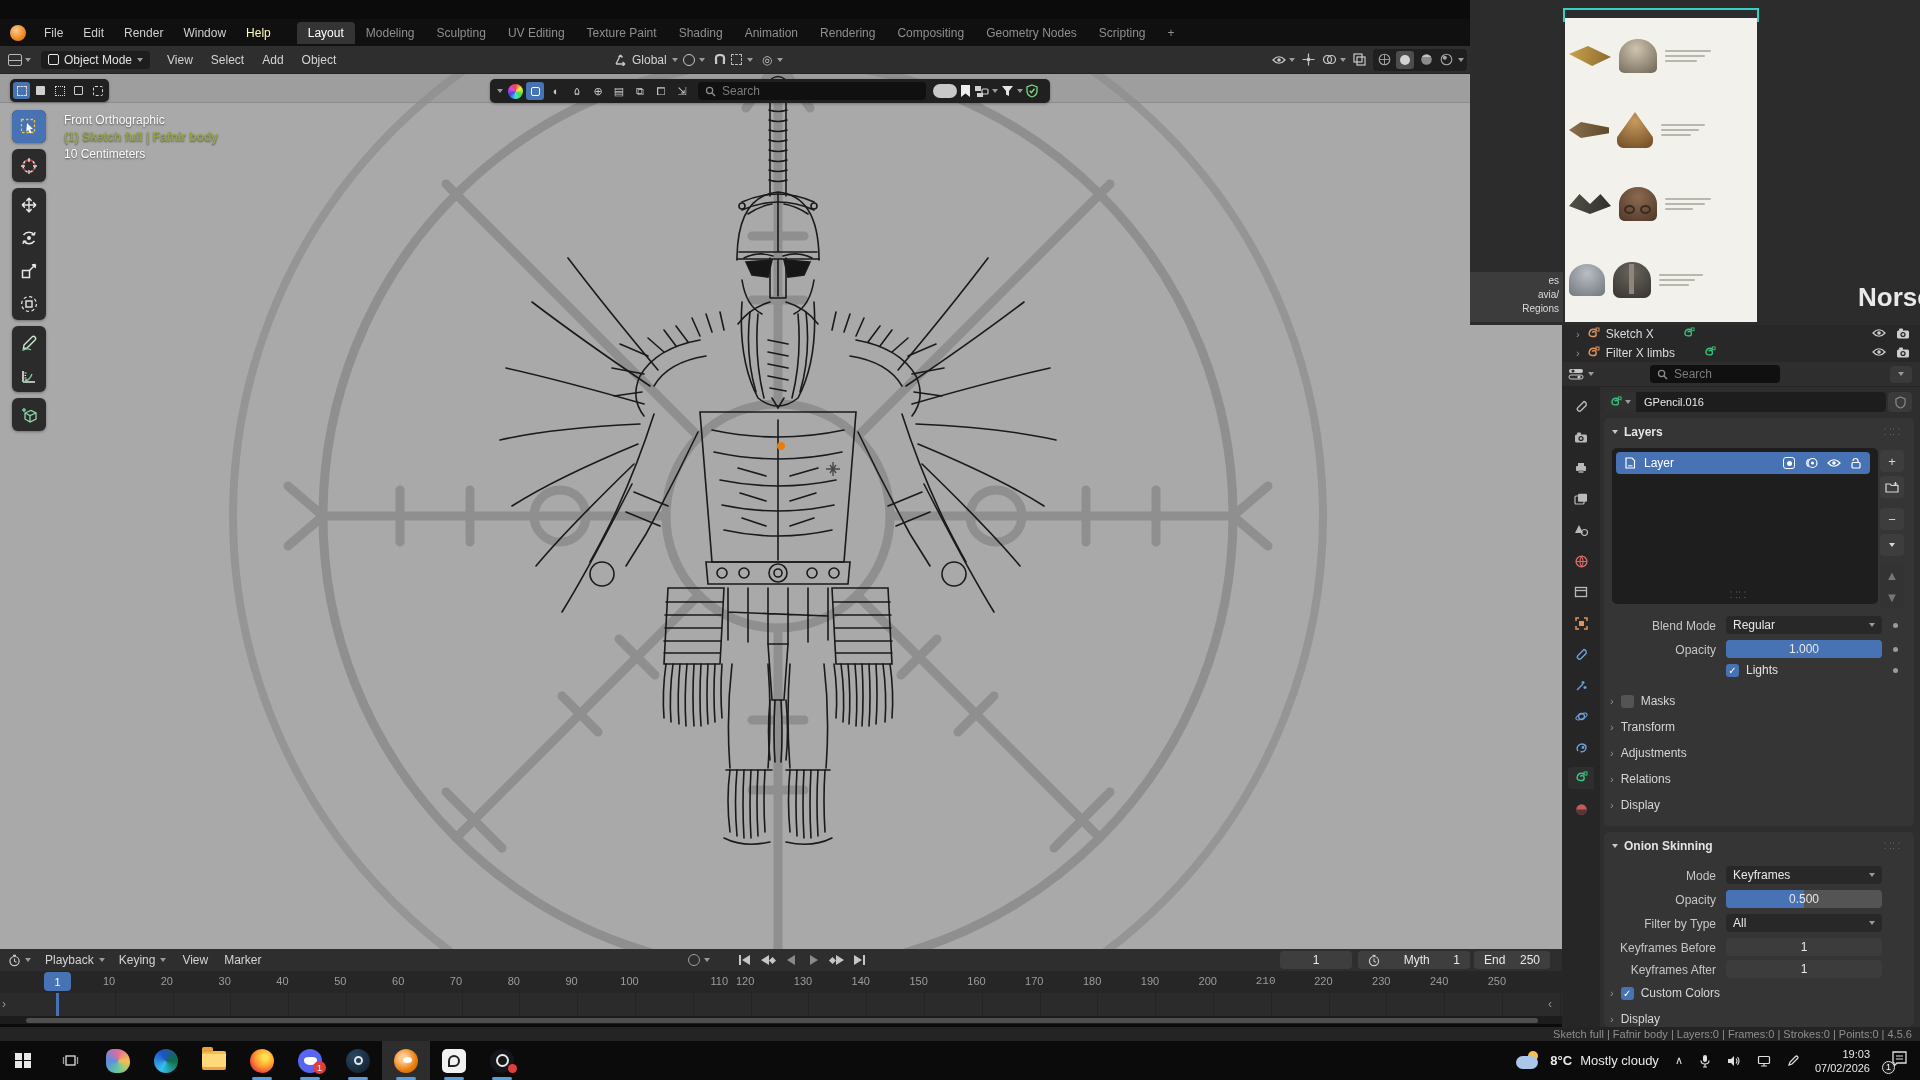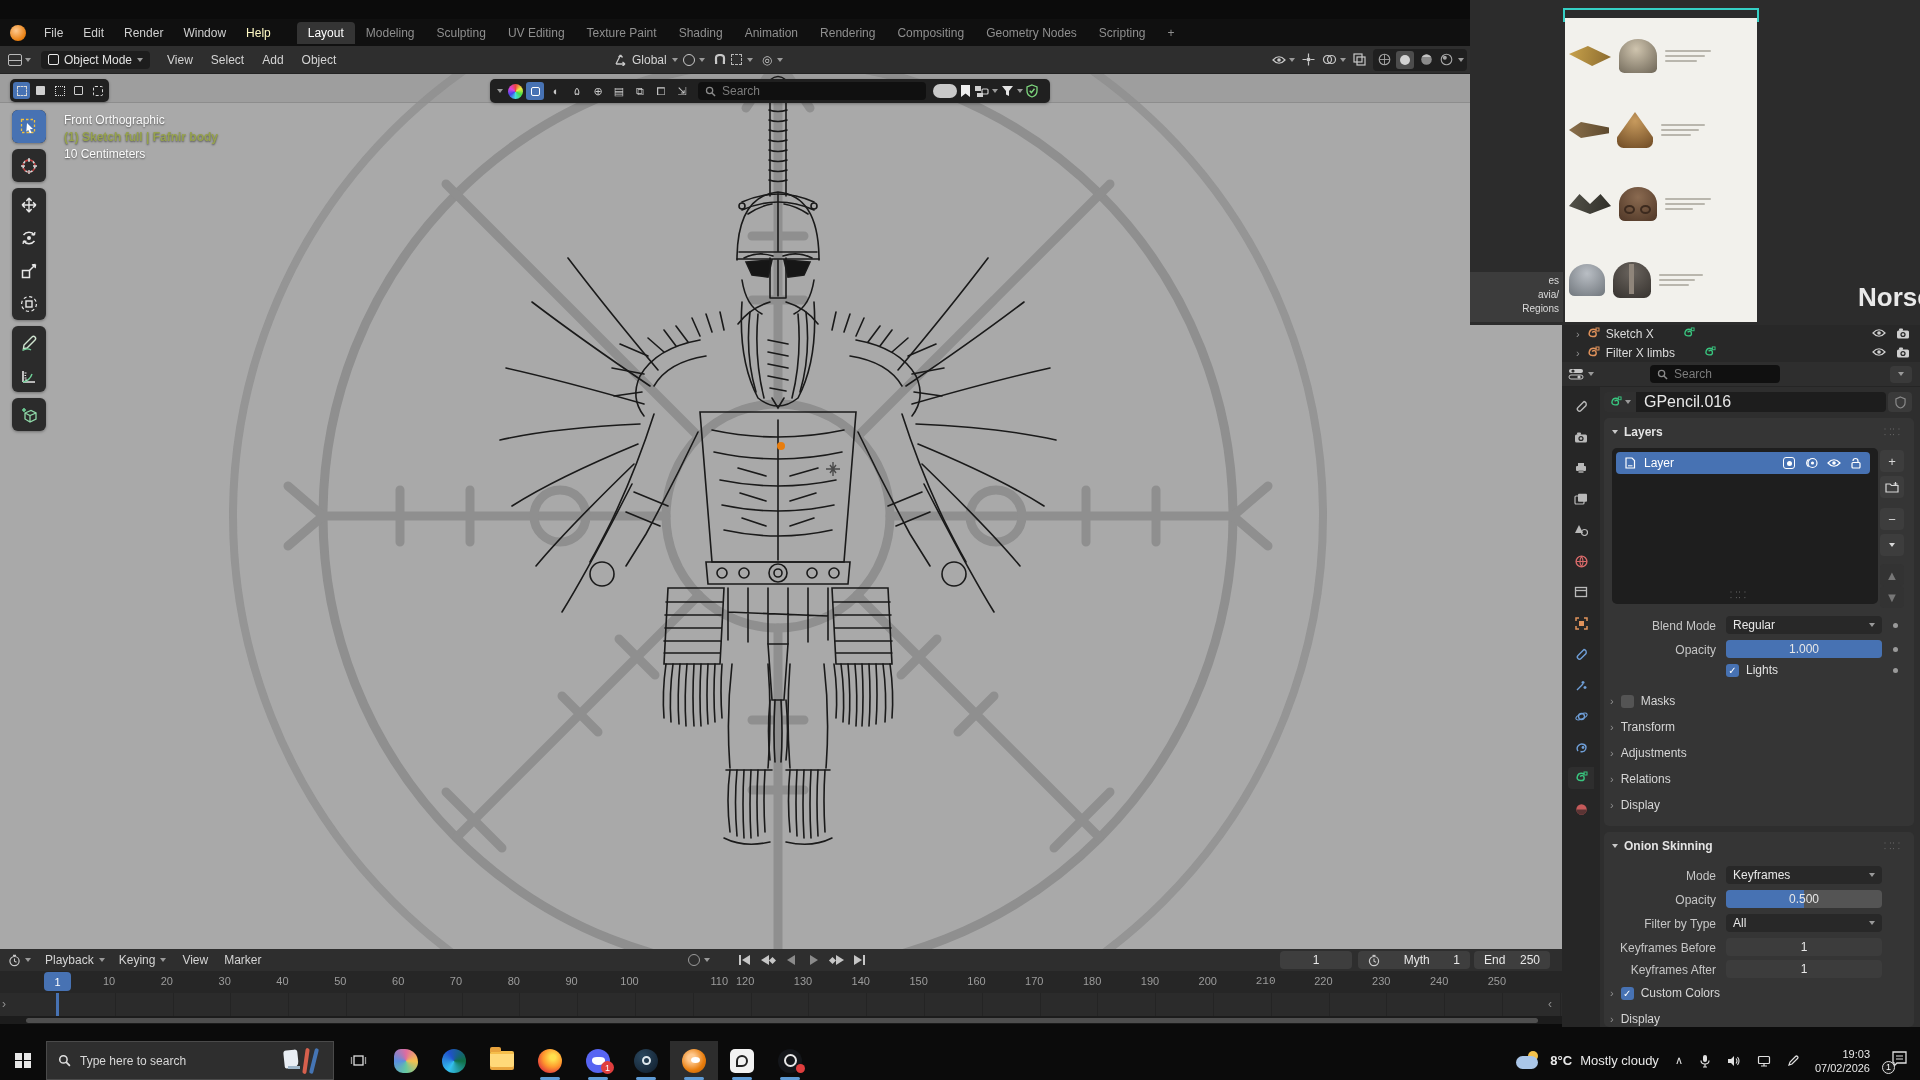--- a/index.html
+++ b/index.html
@@ -670,21 +670,21 @@
       </span>
   </div>
 
   <div class="abs flex" style="left:1604px;top:392px;width:308px;height:20px;gap:0">
     <span class="flex" style="background:#303030;border-radius:4px 0 0 4px;height:20px;padding:0 5px;gap:3px">
       <svg width="13" height="13" style="color:#39c57f">
           <use href="#i-gp"></use>
         </svg>
         <span class="cv"></span>
     </span>
-    <span class="flex" style="flex:1;background:#1d1d1d;height:20px;padding:0 8px;color:#e8e8e8;font-size:16px;border-radius:0 4px 4px 0">GPencil.016</span>
+    <span class="flex" style="flex:1;background:#1d1d1d;height:20px;padding:0 8px;color:#e8e8e8;font-size:11px;border-radius:0 4px 4px 0">GPencil.016</span>
     <span class="ico" style="width:24px;height:20px;background:#3a3a3a;border-radius:4px;margin-left:2px;color:#8a8a8a">
         <svg width="11" height="13">
           <use href="#i-shield"></use>
         </svg>
       </span>
   </div>
 
   <div class="panel" style="left:1604px;top:418px;width:310px;height:408px"></div>
   <div class="abs phead" style="left:1612px;top:425px">
       <span class="cv" style="border-top-color:#c8c8c8"></span>
@@ -972,42 +972,33 @@
     <div class="track">
       <span style="position:absolute;left:56px;top:0;width:3px;height:23px;background:#4772b3"></span>
       <span style="position:absolute;left:2px;top:4px;color:#909090;font-size:12px">›</span>
       <span style="position:absolute;left:1548px;top:4px;color:#909090;font-size:12px">‹</span>
     </div>
     <div class="tscroll">
       <span style="position:absolute;left:26px;top:1.5px;width:1512px;height:5px;background:#4f4f4f;border-radius:3px"></span>
     </div>
   </div>
 
+  <div class="abs statusbar">
+    <span>Sketch full | Fafnir body | Layers:0 | Frames:0 | Strokes:0 | Points:0 | 4.5.6</span>
+  </div>
 
   <div class="abs taskbar">
     <span class="tile" style="width:46px">
       <span style="display:grid;grid-template-columns:7px 7px;grid-gap:1.5px">
           <i style="width:7px;height:7px;background:#e8e8e8"></i>
           <i style="width:7px;height:7px;background:#e8e8e8"></i>
           <i style="width:7px;height:7px;background:#e8e8e8"></i>
           <i style="width:7px;height:7px;background:#e8e8e8"></i>
         </span>
     </span>
-    <span class="flex" style="width:288px;height:39px;background:#2e2e2e;border:1px solid #4a4a4a;gap:9px;padding:0 11px;font-size:12px;color:#d8d8d8">
-      <svg width="13" height="13" style="color:#e0e0e0">
-          <use href="#i-mag"></use>
-        </svg>
-      <span>Type here to search</span>
-      <span style="margin-left:auto;position:relative;width:40px;height:30px">
-        <i style="position:absolute;left:2px;top:4px;width:14px;height:18px;background:#e9eef4;border-radius:3px 3px 6px 2px;transform:rotate(-6deg)"></i>
-        <i style="position:absolute;left:6px;top:20px;width:12px;height:3px;background:#9fb6c9"></i>
-        <i style="position:absolute;left:22px;top:2px;width:4px;height:26px;background:#d6604d;transform:rotate(8deg);border-radius:2px"></i>
-        <i style="position:absolute;left:30px;top:2px;width:4px;height:26px;background:#4575b4;transform:rotate(14deg);border-radius:2px"></i>
-      </span>
-    </span>
     <span class="tile">
       <svg width="17" height="15" viewBox="0 0 17 15">
           <rect x="4" y="3" width="9" height="9" fill="none" stroke="#e0e0e0" stroke-width="1.3"></rect>
           <path d="M1.5 4 V11 M15.5 4 V11" stroke="#9a9a9a" stroke-width="1.3"></path>
         </svg>
     </span>
     <span class="tile">
         <span class="appc" style="background:conic-gradient(#e06c9f,#f5c04e,#64c8a0,#5a8ee0,#e06c9f);border-radius:35% 65% 55% 45%"></span>
       </span>
     <span class="tile">

